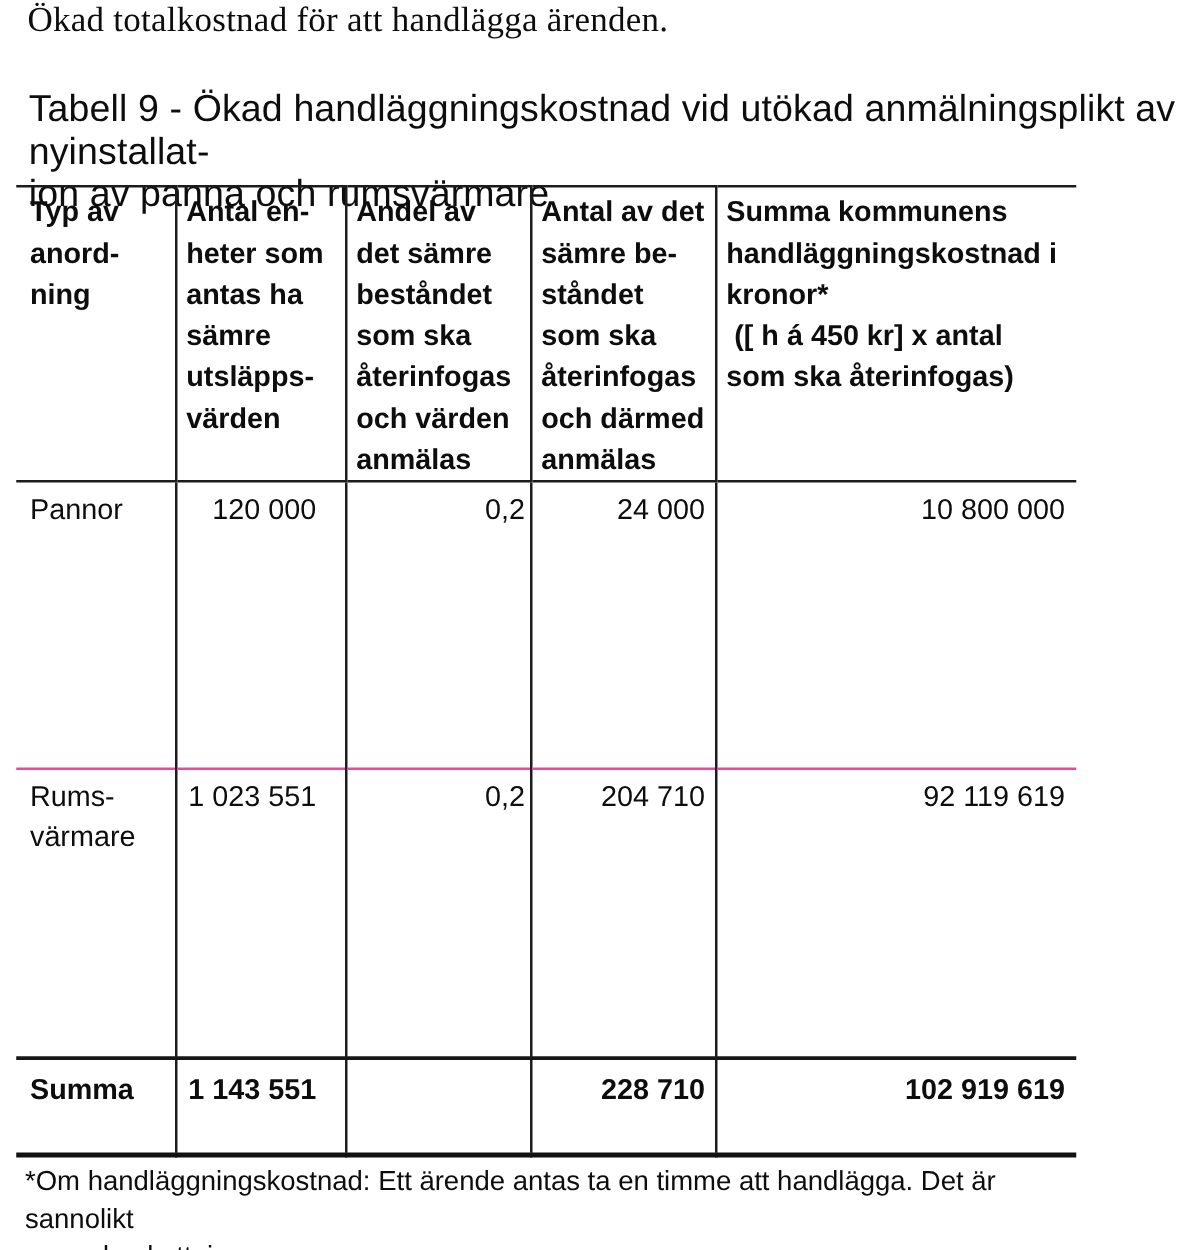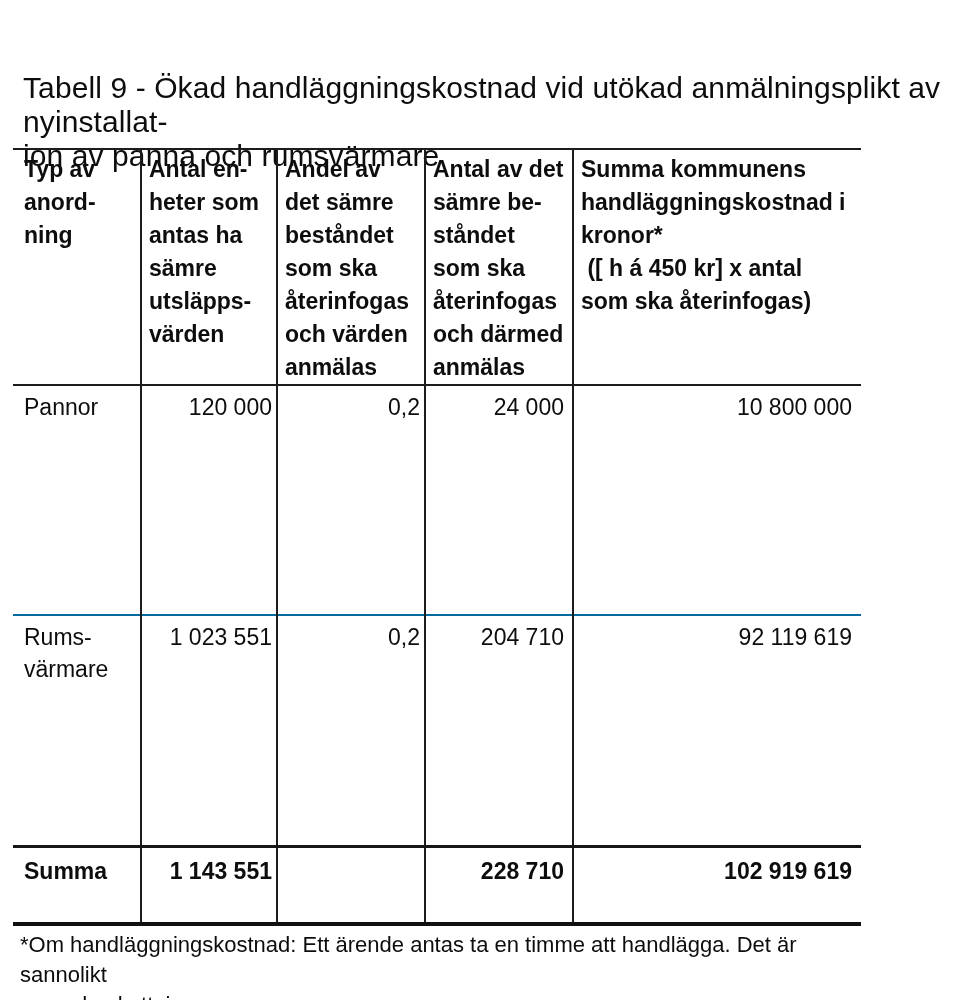--- a/index.html
+++ b/index.html
@@ -54,59 +54,60 @@
   table.data td {
     vertical-align: top;
     white-space: pre-line;
     overflow: hidden;
   }
   table.data th + th,
   table.data td + td {
     border-left: 2px solid #1c1c1c;
   }
   tr.header-row { border-bottom: 2px solid #1c1c1c; height: 235px; }
-  tr.body-row-0 { border-bottom: 2px solid #0369a1; height: 230px; }
+  tr.body-row-0 { border-bottom: 2px solid #ec4899; height: 230px; }
   tr.body-row-1 { border-bottom: 3px solid #161616; height: 231px; }
   tr.body-row-2 { height: 78px; }
   table.data th {
     font-size: 23px;
     font-weight: bold;
     text-align: left;
     line-height: 33px;
     padding: 3px 0 0 7px;
   }
   table.data th.c0 { padding-left: 11px; }
   table.data td {
     font-size: 23px;
     line-height: 32px;
     padding-top: 5px;
   }
   table.data td.c0 { padding-left: 11px; text-align: left; }
   table.data td.num { text-align: right; }
-  table.data td.c1 { padding-right: 4px; margin-left: 16px; }
+  table.data td.c1 { padding-right: 23px; margin-left: 16px; }
   table.data td.c2 { padding-right: 4px; }
   table.data td.c3 { padding-right: 8px; }
   table.data td.c4 { padding-right: 9px; }
   tr.body-row-2 td { font-weight: bold; padding-top: 7px; }
   .footnote {
     position: absolute;
     left: 20px;
     top: 930px;
     width: 860px;
     font-family: Liberation Sans, sans-serif;
     font-size: 22px;
     line-height: 30px;
     white-space: pre-line;
   }
 </style>
 </head>
 <body>
 
 <div class="page">
 
+  <div class="doc-title">Ökad totalkostnad för att handlägga ärenden.</div>
 
   <div class="table-caption">Tabell 9 - Ökad handläggningskostnad vid utökad anmälningsplikt av nyinstallat-
 ion av panna och rumsvärmare</div>
 
   <table class="data">
     <colgroup>
       <col style="width:128px">
       <col style="width:136px">
       <col style="width:148px">
       <col style="width:148px">

